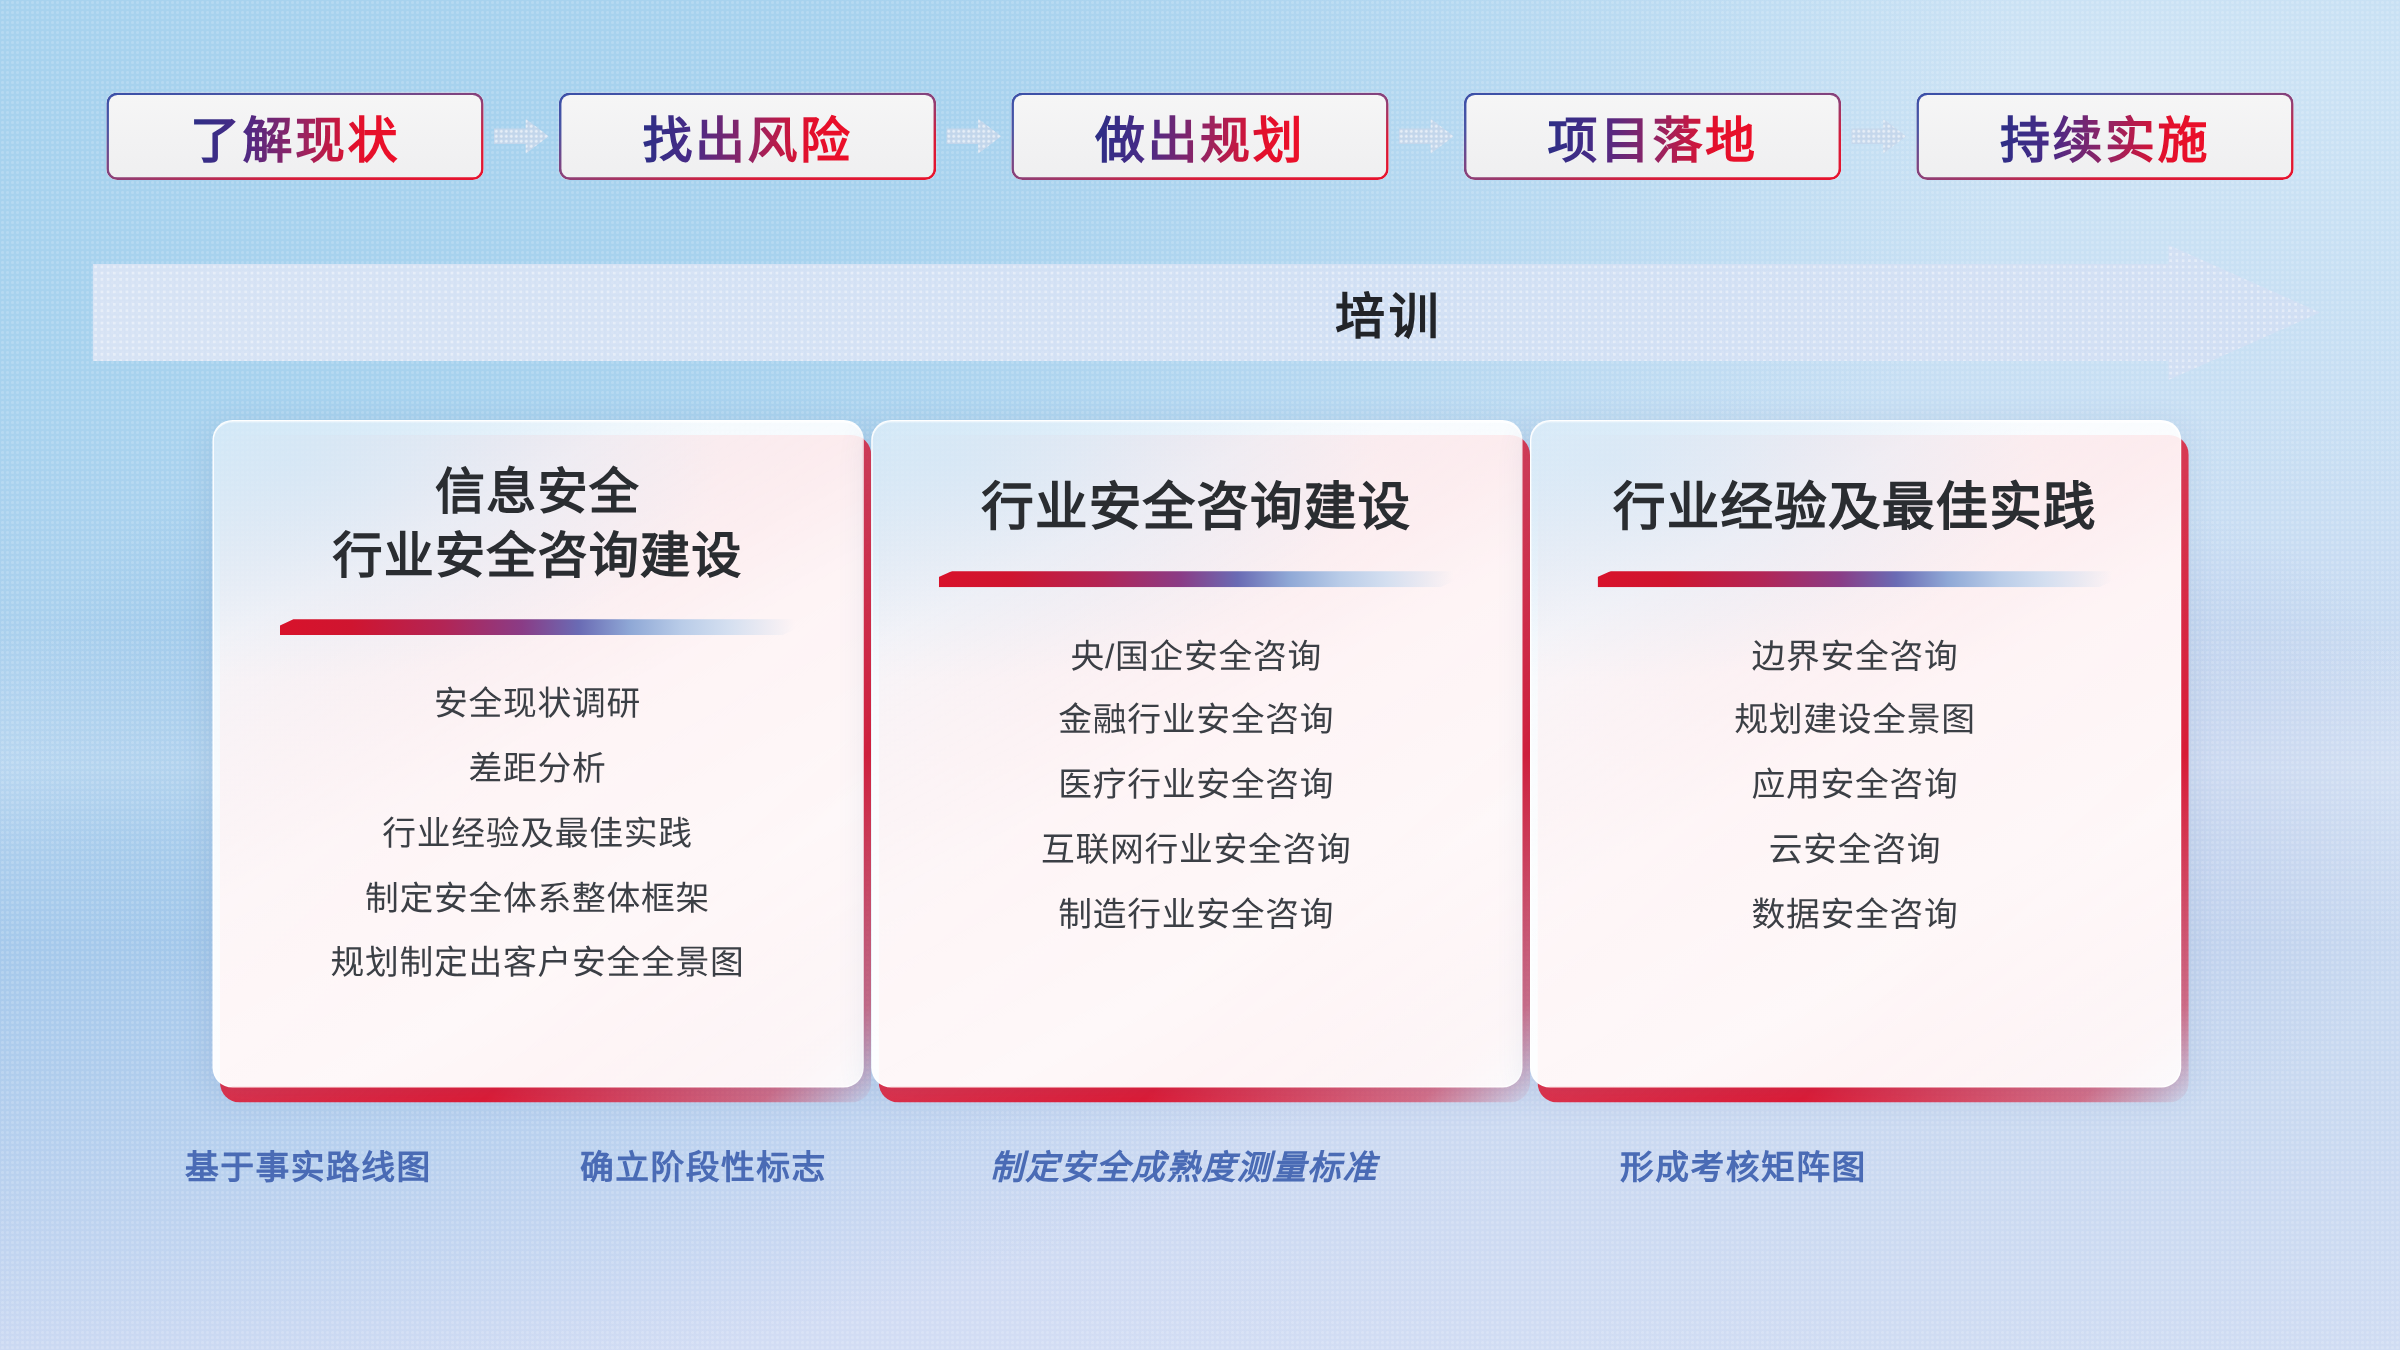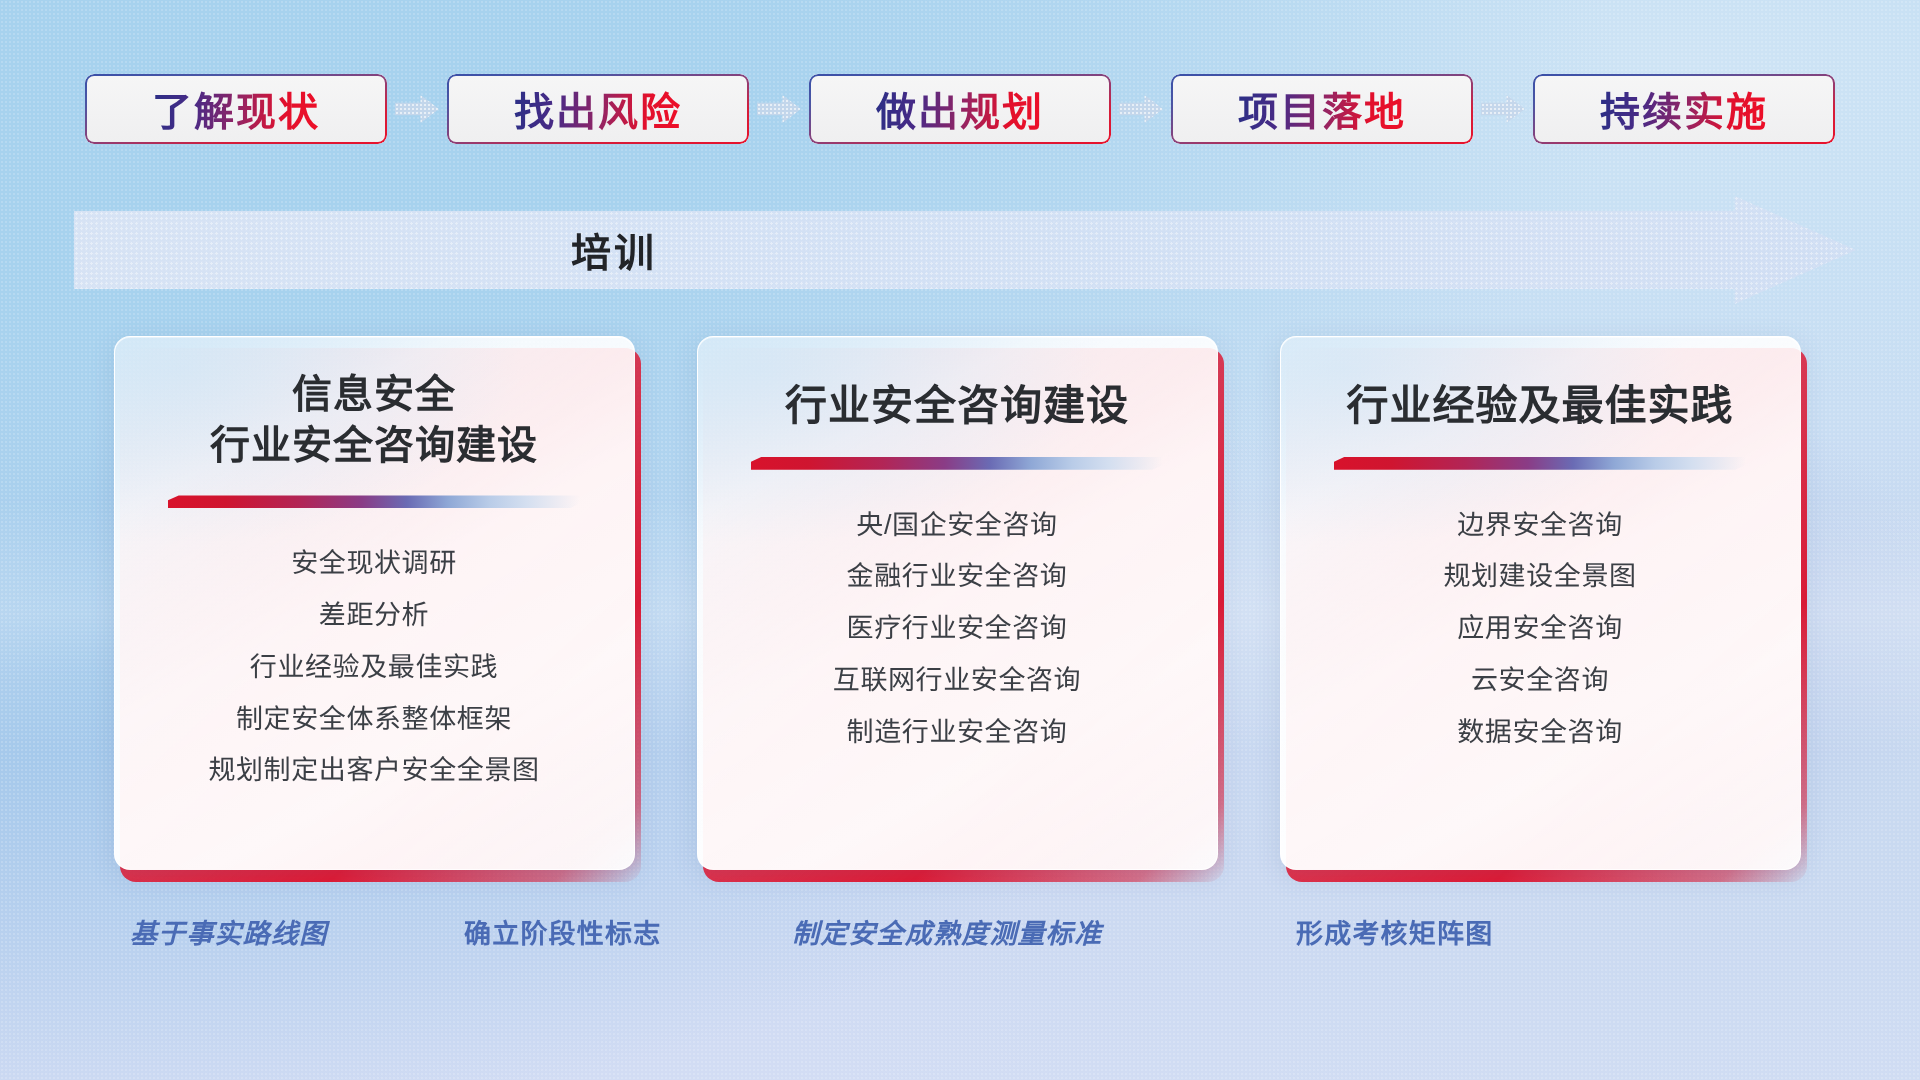--- a/index.html
+++ b/index.html
@@ -102,28 +102,28 @@
   }
   .tb-dots{
     position:absolute;inset:0;
     background-image:radial-gradient(rgba(255,255,255,.5) 1px, rgba(255,255,255,0) 1.4px);
     background-size:5px 5px;
     clip-path:polygon(0 14%,93.2% 14%,93.2% 0%,100% 50%,93.2% 100%,93.2% 86%,0 86%);
     opacity:.8;
   }
   #training-title{
     position:absolute;left:0;right:0;top:50%;transform:translateY(-50%);
-    text-align:center;width:1080px;
+    text-align:right;width:1080px;
     font-size:40px;font-weight:700;color:#222428;letter-spacing:3px;
   }
 
   
   #cards-row{
     position:absolute;left:0;right:0;top:336px;height:546px;z-index:5;
-    display:flex;justify-content:center;align-items:flex-start;gap:56px;
+    display:flex;justify-content:center;align-items:flex-start;
   }
   .panel-wrap{position:relative;width:527px;height:546px;flex:0 0 527px;}
   .panel-accent{
     position:absolute;left:6px;top:12px;width:521px;height:534px;
     border-radius:16px;
     border:2px solid transparent;
     background:
       linear-gradient(#fff0,#fff0) padding-box,
       linear-gradient(138deg,
         rgba(230,30,55,.0) 0%,
@@ -184,21 +184,21 @@
 
   
   #footer-labels{
     position:absolute;left:0;right:0;top:912px;height:56px;z-index:5;
   }
   .footer-label{
     position:absolute;top:0;
     font-size:27px;font-weight:700;color:#4a6bb5;letter-spacing:1.2px;
     white-space:nowrap;
   }
-  .fl-0{left:130px;font-style:italic;}
+  .fl-0{left:148px;}
   .fl-1{left:464px;}
   .fl-2{left:792px;font-style:italic;}
   .fl-3{left:1296px;}
 </style>
 </head>
 <body>
 
 <div id="bg-layer">
   <div class="bg-base"></div>
   <div class="bg-soft-left"></div>

